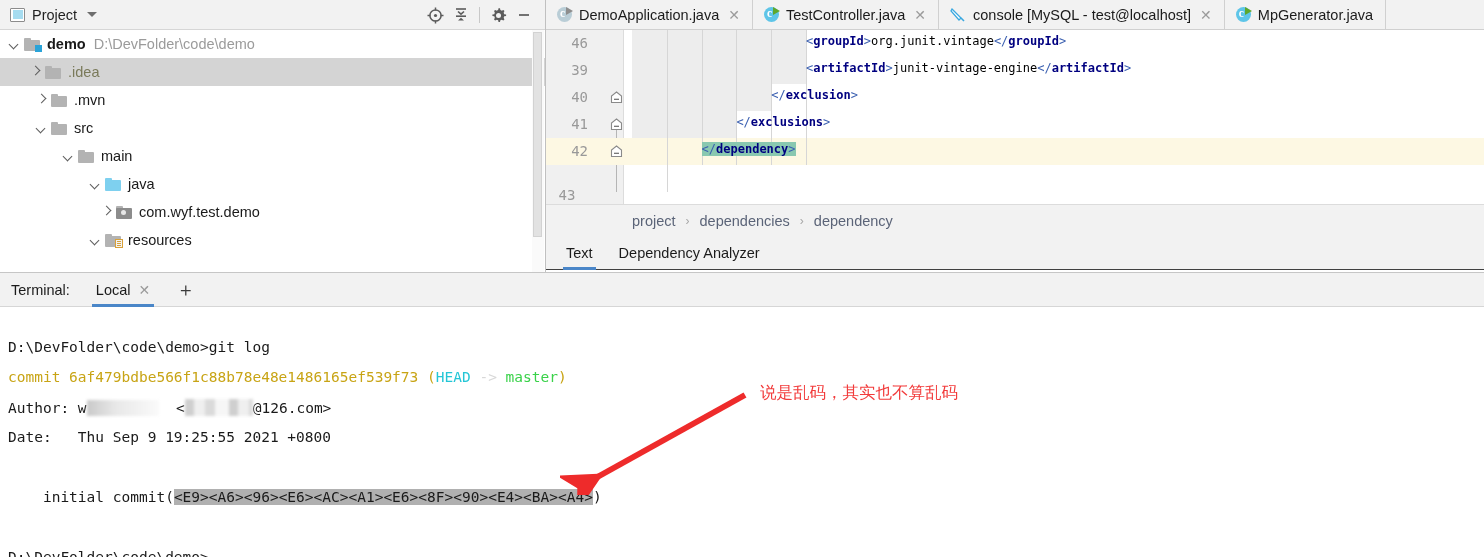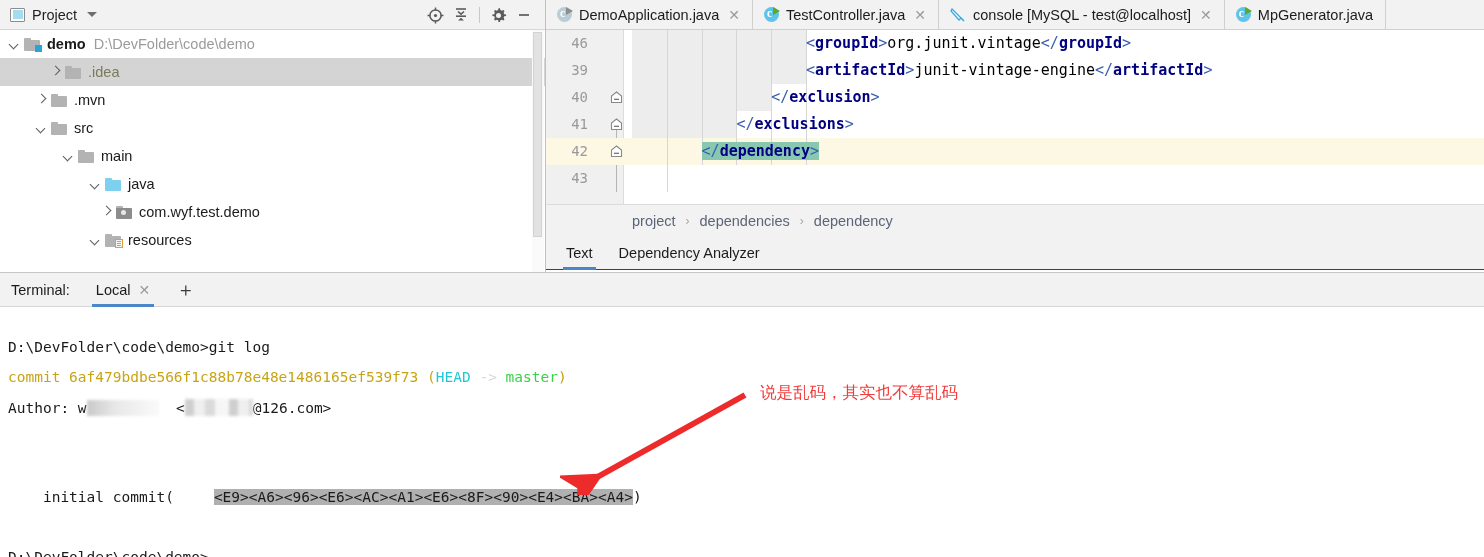--- a/index.html
+++ b/index.html
@@ -150,21 +150,21 @@
     position: absolute; left: 0; width: 42px; text-align: right; color: #999; font-size: 14px;
     font-family: "DejaVu Sans Mono", monospace;
   }
   .fold {
     position: absolute; left: 64px; width: 13px; height: 13px;
   }
   .fold svg { display: block; }
   .guide { position: absolute; top: 0; width: 1px; height: 100%; background: #d6d6d6; }
   .codeline {
     position: absolute; left: 86px; top: 4px; white-space: pre; color: #000;
-    font-family: "DejaVu Sans Mono", monospace; font-size: 15px;
+    font-family: "DejaVu Sans Mono", monospace; font-size: 12px;
   }
   .tagname { color: #000080; font-weight: bold; }
   .angle { color: #3a5fb0; }
   .ind-bg { position: absolute; top: 0; height: 100%; background: #ededed; }
   .sel-green { background: #89c8b0; }
   .fold-line { position: absolute; left: 70px; width: 1px; background: #b5b5b5; }
 
   .breadcrumb {
     position: relative; height: 32px; background: #f2f2f2; border-top: 1px solid #dcdcdc;
     display: flex; align-items: center; padding-left: 86px; gap: 10px;
@@ -205,21 +205,21 @@
   }
   .term-body {
     position: relative; height: 250px; background: #fff; overflow: hidden;
     font-family: "DejaVu Sans Mono", monospace; font-size: 14.5px; color: #1a1a1a;
   }
   .tline { position: absolute; left: 8px; white-space: pre; }
   .c-yellow { color: #c8a415; }
   .c-cyan { color: #24c6d6; }
   .c-green { color: #3ad24a; }
   .c-white { color: #d8d8d8; }
-  .hl-gray { background: #b0b0b0; margin-left: 40px; }
+  .hl-gray { background: #b0b0b0; }
 
   .annot-text {
     position: absolute; color: #f23b3b; font-size: 16.5px;
     font-family: "DejaVu Sans", sans-serif; white-space: nowrap;
   }
   .arrow-svg { position: absolute; left: 560px; top: 385px; }
 </style>
 </head>
 <body>
 
@@ -273,21 +273,21 @@
             <div class="row" style="padding-left: 8px;">
               <span class="arrow open"></span>
               <span class="ficon">
                 <span class="tab"></span>
                 <span class="body"></span>
                 <span class="badge-src"></span>
               </span>
               <span class="lbl-bold">demo</span>
               <span class="lbl-dim">D:\DevFolder\code\demo</span>
             </div>
-            <div class="row selected" style="padding-left: 49px;">
+            <div class="row selected" style="padding-left: 29px;">
               <span class="arrow closed"></span>
               <span class="ficon">
                 <span class="tab"></span>
                 <span class="body"></span>
               </span>
               <span class="lbl-olive">.idea</span>
             </div>
             <div class="row" style="padding-left: 35px;">
               <span class="arrow closed"></span>
               <span class="ficon">
@@ -450,21 +450,21 @@
               <div class="fold" style="top: 7px;">
                 <svg width="13" height="13" viewBox="0 0 13 13">
                   <path d="M6.5 1 L11.5 5 L11.5 11.5 L1.5 11.5 L1.5 5 z" fill="#fff" stroke="#8a8a8a" stroke-width="1.1"></path>
                   <line x1="4" y1="8.3" x2="9" y2="8.3" stroke="#6a6a6a" stroke-width="1.2"></line>
                 </svg>
               </div>
               <div class="codeline" style="left: 155.6px;"><span class="sel-green"><span class="angle">&lt;/</span><span class="tagname">dependency</span><span class="angle">&gt;</span></span></div>
             </div>
             <div class="code-row" style="position: absolute; left: 0px; right: 0px; top: 135px;">
               <div class="guide" style="left: 120.8px;"></div>
-              <div class="lineno" style="top: 5px;">43</div>
+              <div class="lineno" style="top: 22px; text-align: center;">43</div>
               <div class="codeline" style="left: 86px;"><span></span></div>
             </div>
           </div>
       </div>
 
       <div class="breadcrumb" id="breadcrumb">
           <span>project</span>
           <span class="bc-sep">›</span>
           <span>dependencies</span>
           <span class="bc-sep">›</span>
@@ -483,20 +483,21 @@
       <span class="term-tab active">
         <span>Local</span>
         <span class="close-x">✕</span>
       </span>
       <span class="plus-btn">＋</span>
     </div>
     <div class="term-body" id="term-body">
         <div class="tline" style="top: 32px;">D:\DevFolder\code\demo&gt;git log</div>
         <div class="tline" style="top: 62px;"><span class="c-yellow">commit 6af479bdbe566f1c88b78e48e1486165ef539f73 </span><span class="c-yellow">(</span><span class="c-cyan">HEAD</span><span class="c-white"> -&gt; </span><span class="c-green">master</span><span class="c-yellow">)</span></div>
         <div class="tline" style="top: 92px;"><span>Author: w</span><span style="display: inline-block; width: 72px; height: 16px; vertical-align: -3px; background: linear-gradient(90deg, rgb(201, 201, 201), rgb(232, 232, 232) 40%, rgb(241, 241, 241) 70%, rgb(250, 250, 250)); filter: blur(1.5px);"></span><span>  &lt;</span><span style="display: inline-block; width: 68px; height: 17px; vertical-align: -3px; background: repeating-linear-gradient(90deg, rgb(207, 207, 207) 0px, rgb(207, 207, 207) 9px, rgb(239, 239, 239) 9px, rgb(239, 239, 239) 20px, rgb(218, 218, 218) 20px, rgb(218, 218, 218) 30px, rgb(246, 246, 246) 30px, rgb(246, 246, 246) 44px); filter: blur(1.6px);"></span><span>@126.com&gt;</span></div>
+        <div class="tline" style="top: 122px;">Date:   Thu Sep 9 19:25:55 2021 +0800</div>
         <div class="tline" style="top: 152px;"></div>
         <div class="tline" style="top: 182px;"><span>    initial commit(</span><span class="hl-gray">&lt;E9&gt;&lt;A6&gt;&lt;96&gt;&lt;E6&gt;&lt;AC&gt;&lt;A1&gt;&lt;E6&gt;&lt;8F&gt;&lt;90&gt;&lt;E4&gt;&lt;BA&gt;&lt;A4&gt;</span><span>)</span></div>
         <div class="tline" style="top: 212px;"></div>
         <div class="tline" style="top: 242px;">D:\DevFolder\code\demo&gt;</div>
       </div>
   </div>
 
   <svg class="arrow-svg" width="200" height="110">
     <defs>
       <marker id="ahead" markerWidth="7" markerHeight="7" refX="2.2" refY="3.5" orient="auto">

